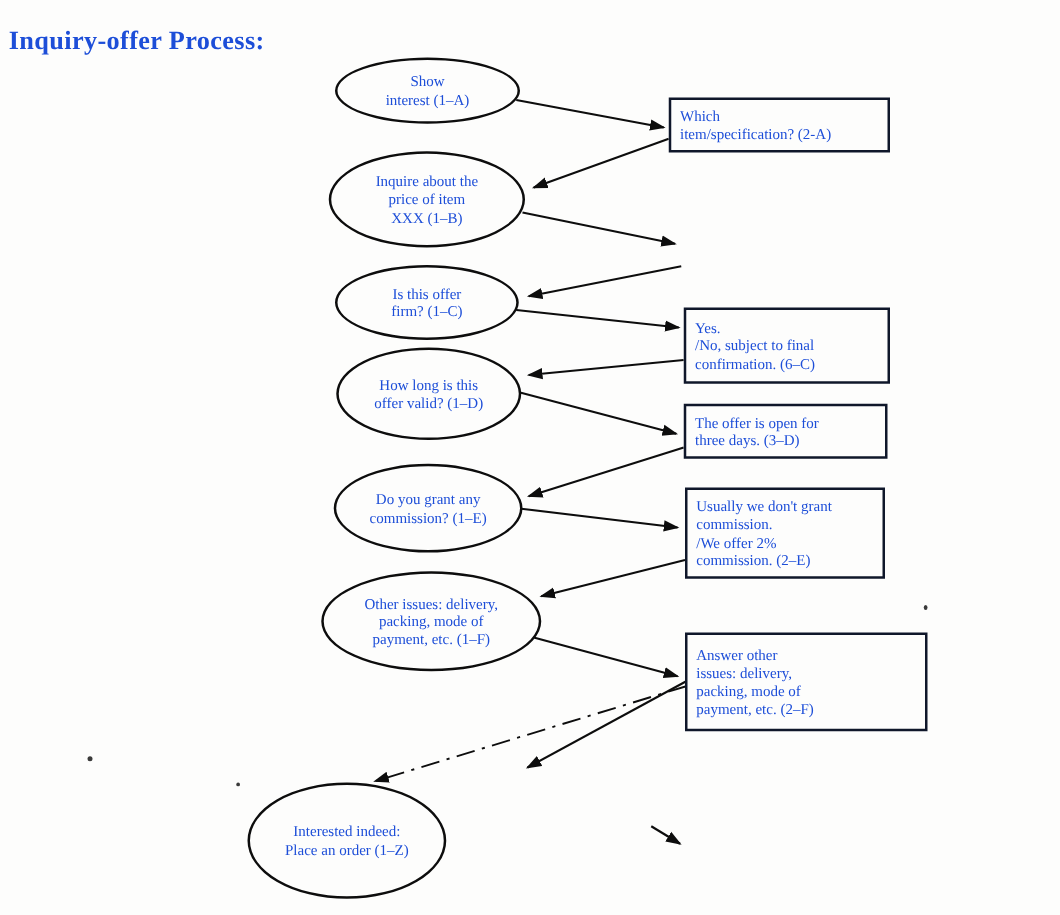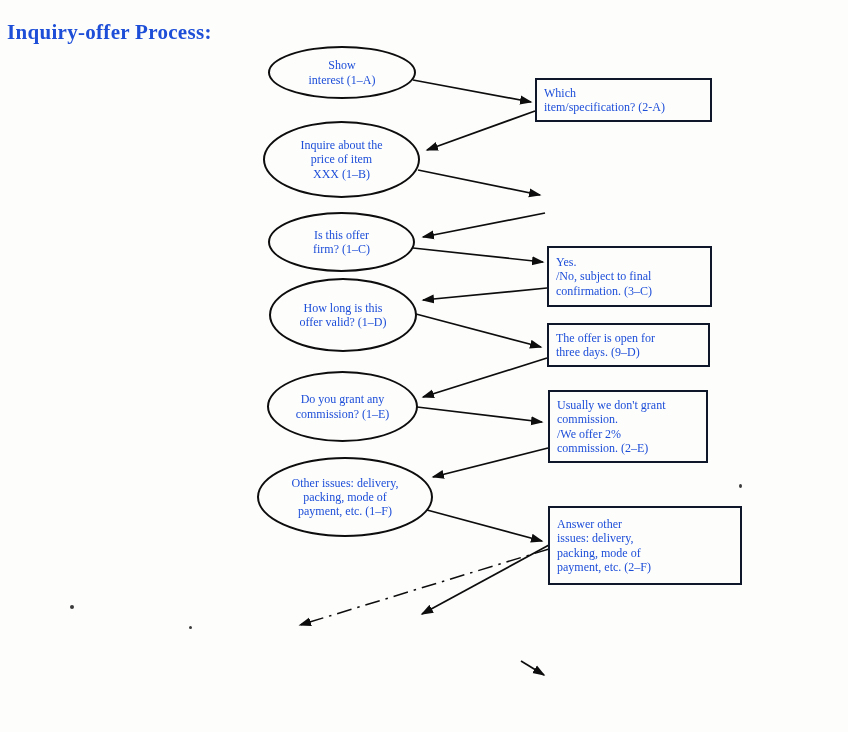--- a/index.html
+++ b/index.html
@@ -102,28 +102,30 @@
 XXX (1–B)</div>
   <div class="node ellipse" id="n1C">Is this offer
 firm? (1–C)</div>
   <div class="node ellipse" id="n1D">How long is this
 offer valid? (1–D)</div>
   <div class="node ellipse" id="n1E">Do you grant any
 commission? (1–E)</div>
   <div class="node ellipse" id="n1F">Other issues: delivery,
 packing, mode of
 payment, etc. (1–F)</div>
+  <div class="node ellipse" id="n1Z">Interested indeed:
+Place an order (1–Z)</div>
 
   <div class="node rect" id="n2A">Which
 item/specification? (2-A)</div>
   <div class="node rect" id="n2C">Yes.
 /No, subject to final
-confirmation. (3–C)</div>
+confirmation. (6–C)</div>
   <div class="node rect" id="n2D">The offer is open for
-three days. (9–D)</div>
+three days. (3–D)</div>
   <div class="node rect" id="n2E">Usually we don't grant
 commission.
 /We offer 2%
 commission. (2–E)</div>
   <div class="node rect" id="n2F">Answer other
 issues: delivery,
 packing, mode of
 payment, etc. (2–F)</div>
 
   <div class="speck" id="speck-1"></div>

